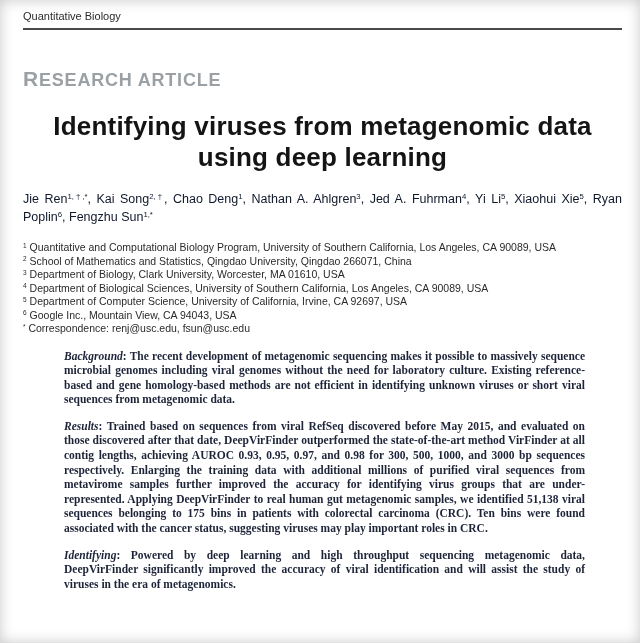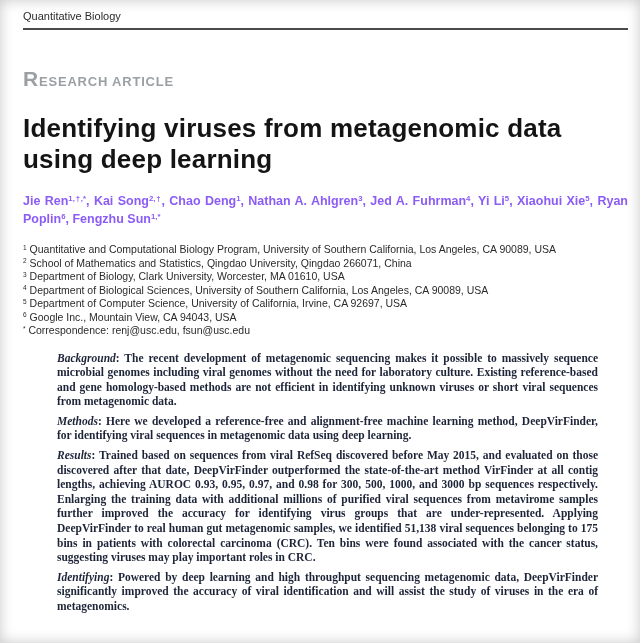--- a/index.html
+++ b/index.html
@@ -9,62 +9,63 @@
     background: #ededed;
     font-family: "Liberation Sans", sans-serif;
   }
   .page {
     position: absolute;
     inset: 0;
     background: #ffffff;
     box-shadow: inset 0 0 14px rgba(0,0,0,0.22);
   }
   .content {
-    padding: 9px 12px 0 23px;
+    padding: 9px 18px 0 23px;
     color: #222222;
   }
   
   .journal-name, .journal-doi {
     font-size: 11px;
     line-height: 14px;
     color: #2b2b2b;
   }
   .header-rule {
     border: none;
     border-top: 2px solid #4a4a4a;
     margin-top: 5px;
   }
   
   .article-type {
     margin-top: 38px;
-    font-size: 13px;
+    font-size: 18px;
     line-height: 22px;
     font-weight: bold;
     letter-spacing: 0.8px;
     color: #9aa0a4;
   }
   .article-type::first-letter {
     font-size: 21px;
   }
   
   .title {
     margin-top: 20px;
     font-size: 26px;
     line-height: 31px;
     font-weight: bold;
     color: #141414;
     letter-spacing: 0.2px;
+    text-align: center;
   }
   
   .authors {
     margin-top: 17px;
     font-size: 12.5px;
     line-height: 18px;
-    font-weight: bold;
-    color: #8b5cf6;
+    font-weight: normal;
+    color: #0f172a;
     text-align: justify;
   }
   .authors sup, .aff-line sup {
     font-size: 0.62em;
     vertical-align: baseline;
     position: relative;
     top: -0.5em;
     line-height: 0;
   }
   
@@ -84,21 +85,21 @@
   
   .abstract {
     margin: 13px 25px 0 29px;
     font-family: "Liberation Serif", serif;
     font-weight: bold;
     font-size: 11.5px;
     line-height: 14.6px;
     color: #1d2438;
     text-align: justify;
   }
-  .abs-para { margin: 5px; }
+  .abs-para { margin: 12px; }
   .abs-label { font-style: italic; }
 </style>
 </head>
 <body>
 
 <div class="page">
   <div class="content">
 
     <header>
       <div class="journal-name">Quantitative Biology</div>
@@ -117,19 +118,18 @@
         <div class="aff-line"><sup>3</sup> Department of Biology, Clark University, Worcester, MA 01610, USA</div>
         <div class="aff-line"><sup>4</sup> Department of Biological Sciences, University of Southern California, Los Angeles, CA 90089, USA</div>
         <div class="aff-line"><sup>5</sup> Department of Computer Science, University of California, Irvine, CA 92697, USA</div>
         <div class="aff-line"><sup>6</sup> Google Inc., Mountain View, CA 94043, USA</div>
         <div class="aff-line"><sup>*</sup> Correspondence: renj@usc.edu, fsun@usc.edu</div>
       </div>
 
 
     <div class="abstract">
         <p class="abs-para"><span class="abs-label">Background</span>: The recent development of metagenomic sequencing makes it possible to massively sequence microbial genomes including viral genomes without the need for laboratory culture. Existing reference-based and gene homology-based methods are not efficient in identifying unknown viruses or short viral sequences from metagenomic data.</p>
-        <p class="abs-para"><span class="abs-label">Methods</span>: Here we developed a reference-free and alignment-free machine learning method, DeepVirFinder, for identifying viral sequences in metagenomic data using deep learning.</p>
         <p class="abs-para"><span class="abs-label">Results</span>: Trained based on sequences from viral RefSeq discovered before May 2015, and evaluated on those discovered after that date, DeepVirFinder outperformed the state-of-the-art method VirFinder at all contig lengths, achieving AUROC 0.93, 0.95, 0.97, and 0.98 for 300, 500, 1000, and 3000 bp sequences respectively. Enlarging the training data with additional millions of purified viral sequences from metavirome samples further improved the accuracy for identifying virus groups that are under-represented. Applying DeepVirFinder to real human gut metagenomic samples, we identified 51,138 viral sequences belonging to 175 bins in patients with colorectal carcinoma (CRC). Ten bins were found associated with the cancer status, suggesting viruses may play important roles in CRC.</p>
         <p class="abs-para"><span class="abs-label">Identifying</span>: Powered by deep learning and high throughput sequencing metagenomic data, DeepVirFinder significantly improved the accuracy of viral identification and will assist the study of viruses in the era of metagenomics.</p>
       </div>
 
   </div>
 </div>
 
 </body></html>

